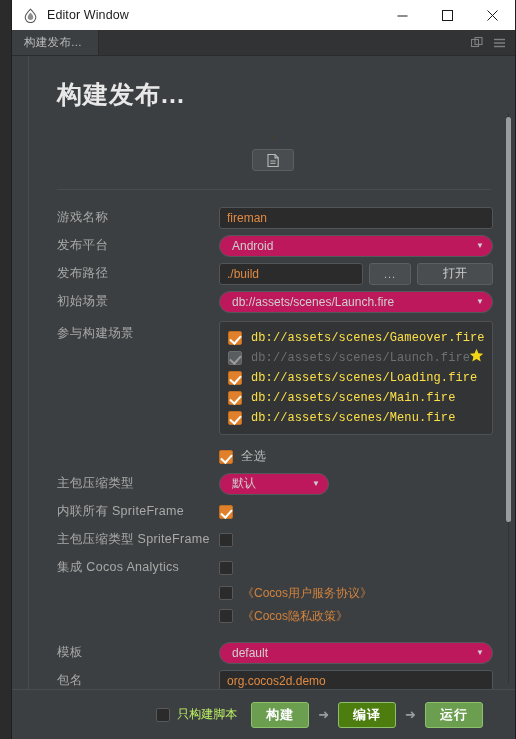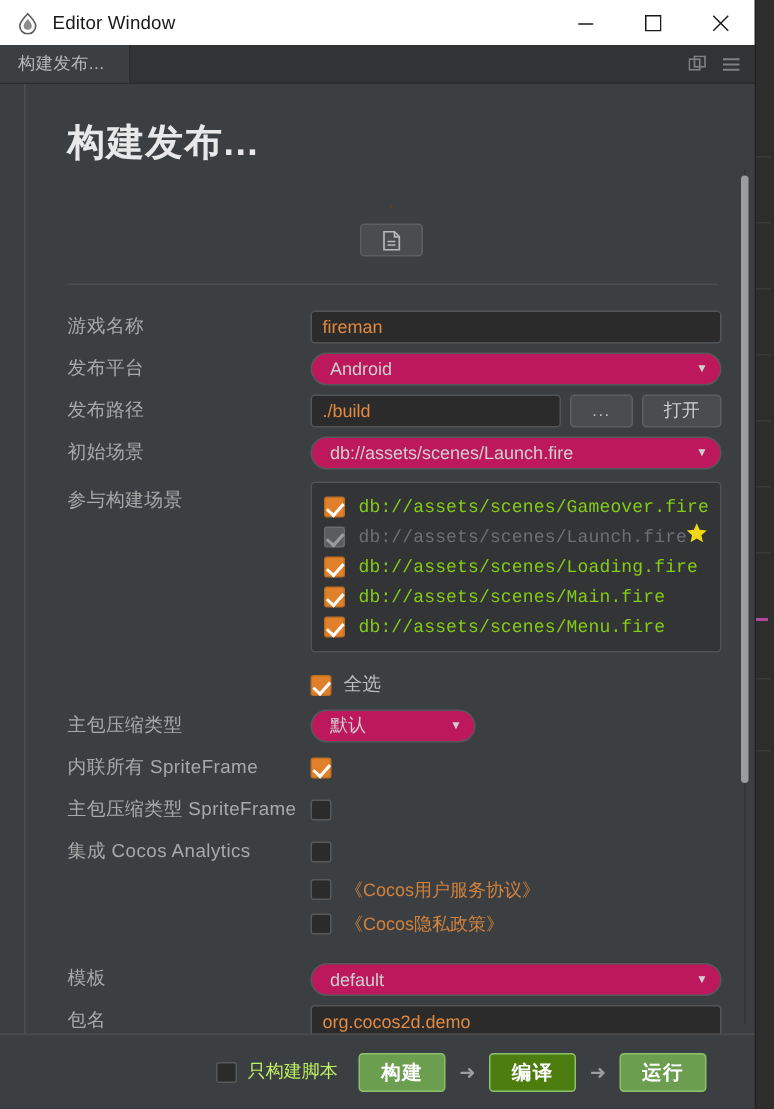--- a/index.html
+++ b/index.html
@@ -21,21 +21,21 @@
   }
   #bg-strip .bgtext {
     position: absolute; left: 1px; font-size: 7px; color: #7a8d96;
     font-family: "DejaVu Sans Mono", monospace; white-space: nowrap;
   }
   #bg-strip .bgpink { position:absolute; left:2px; width:14px; height:2px; background:#b0479a; }
   #bg-strip .bgslash { position:absolute; left:4px; font-size:11px; color:#b9a06a; }
 
   
   #window {
-    position: absolute; top: 0; left: 0; width: 503px; height: 739px;
+    position: absolute; top: 0; left: 12px; width: 503px; height: 739px;
     background: #3c3f41;
     box-shadow: 0 0 0 1px #1f1f1f;
   }
 
   
   #titlebar {
     position: relative; height: 30px; background: #ffffff;
     display: flex; align-items: center;
   }
   #titlebar .tb-left { display: flex; align-items: center; padding-left: 11px; gap: 9px; }
@@ -158,36 +158,36 @@
   .selectfield.short { flex: none; width: 110px; }
 
   .smallbtn {
     height: 22px; border-radius: 3px;
     background: #4a4d4f; border: 1px solid #5c5f61;
     display: flex; align-items: center; justify-content: center;
     font-size: 12px; color: #d0d0d0;
     padding: 0 10px; flex: none;
   }
   .smallbtn.dots { width: 42px; letter-spacing: 1px; color:#bdbdbd; font-size:11px; }
-  .smallbtn.open { width: 53px; }
+  .smallbtn.open { width: 76px; }
 
   
   .row.listrow { align-items: flex-start; font-family: Liberation Mono, monospace; }
   .row.listrow .lbl { padding-top: 4px; }
   #scenelist {
     flex: 1; height: 115px;
     background: #323436; border: 1px solid #4f5254; border-radius: 3px;
     padding: 6px 6px 6px 8px;
     position: relative;
   }
   .scene-item {
     display: flex; align-items: center; gap: 9px;
     height: 20px; position: relative;
   }
-  .scene-item .name { font-size: 12px; color: #84cc16; letter-spacing: .1px; }
+  .scene-item .name { font-size: 12px; color: #fde047; letter-spacing: .1px; }
   .scene-item.disabled .name { color: #6d7072; }
   .star {
     position: absolute; right: 2px; top: 50%; transform: translateY(-50%);
   }
 
   
   .cb {
     width: 14px; height: 14px; flex: none;
     border-radius: 2px; position: relative;
     background: #2b2b2b; border: 1px solid #565859;

